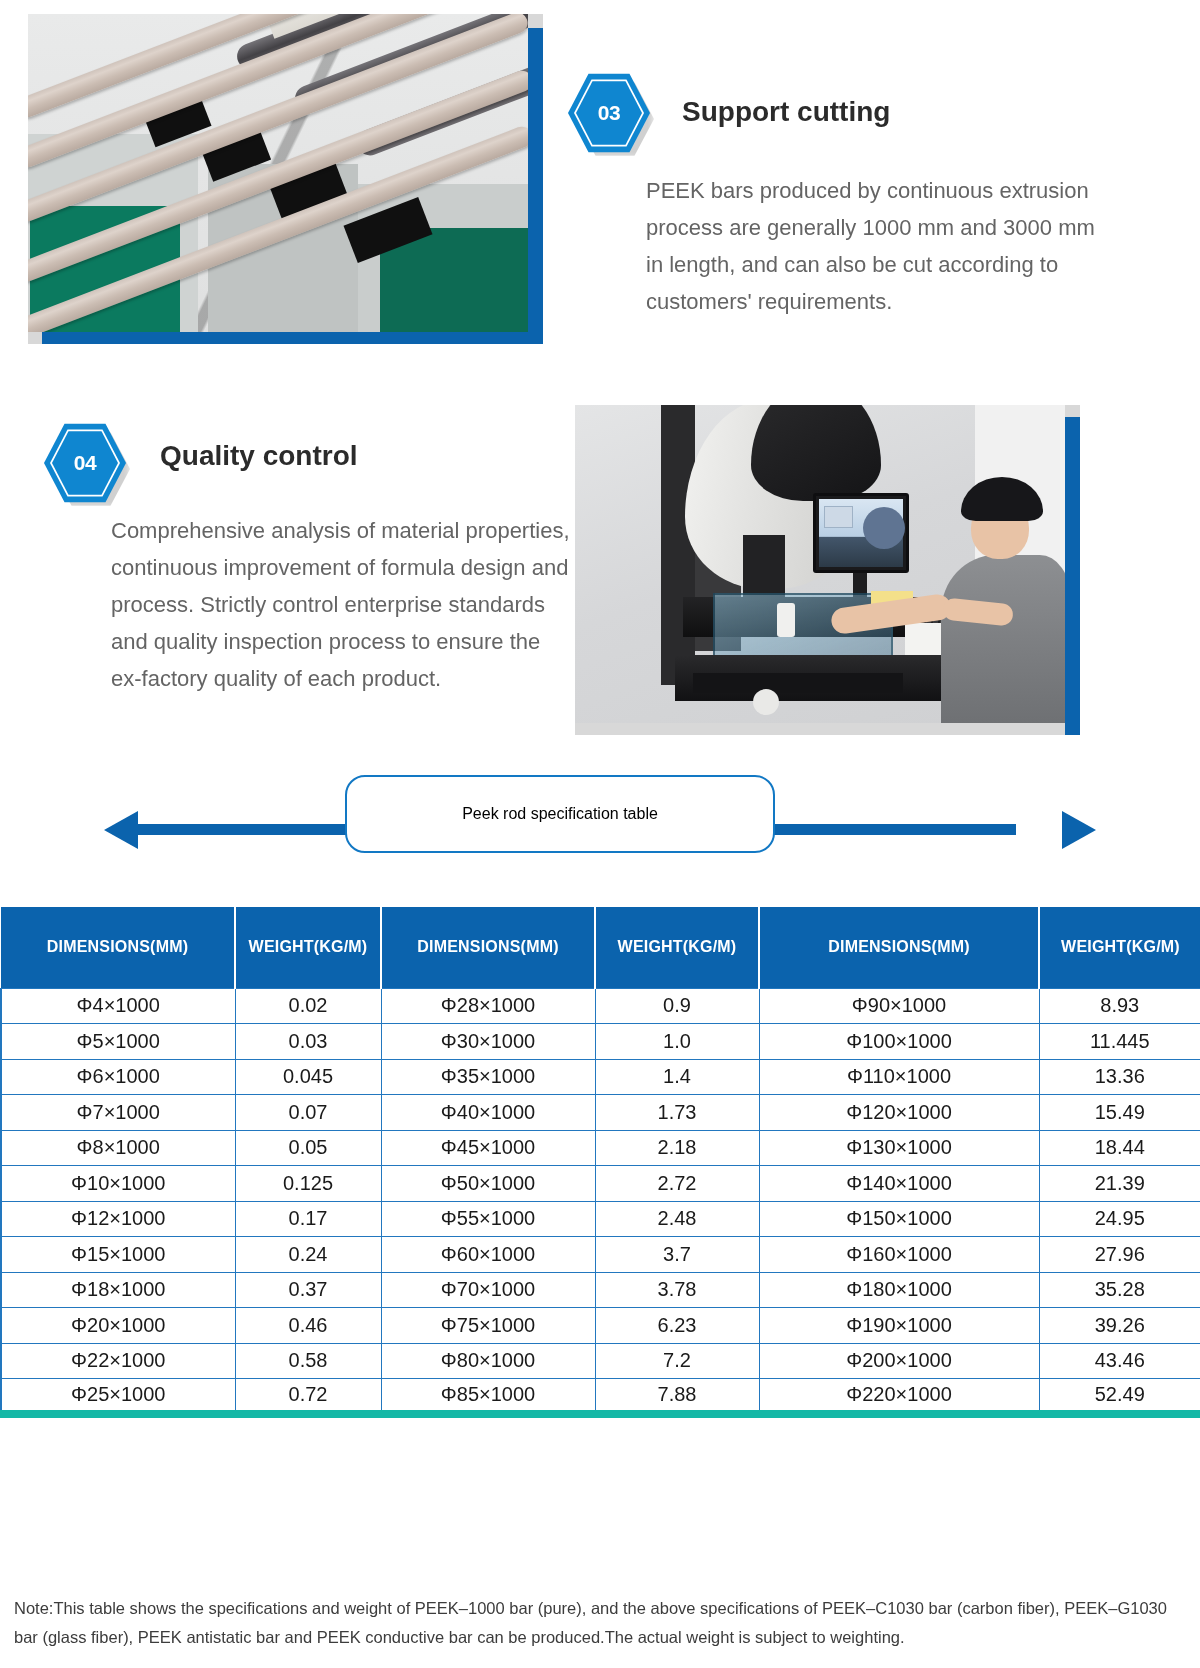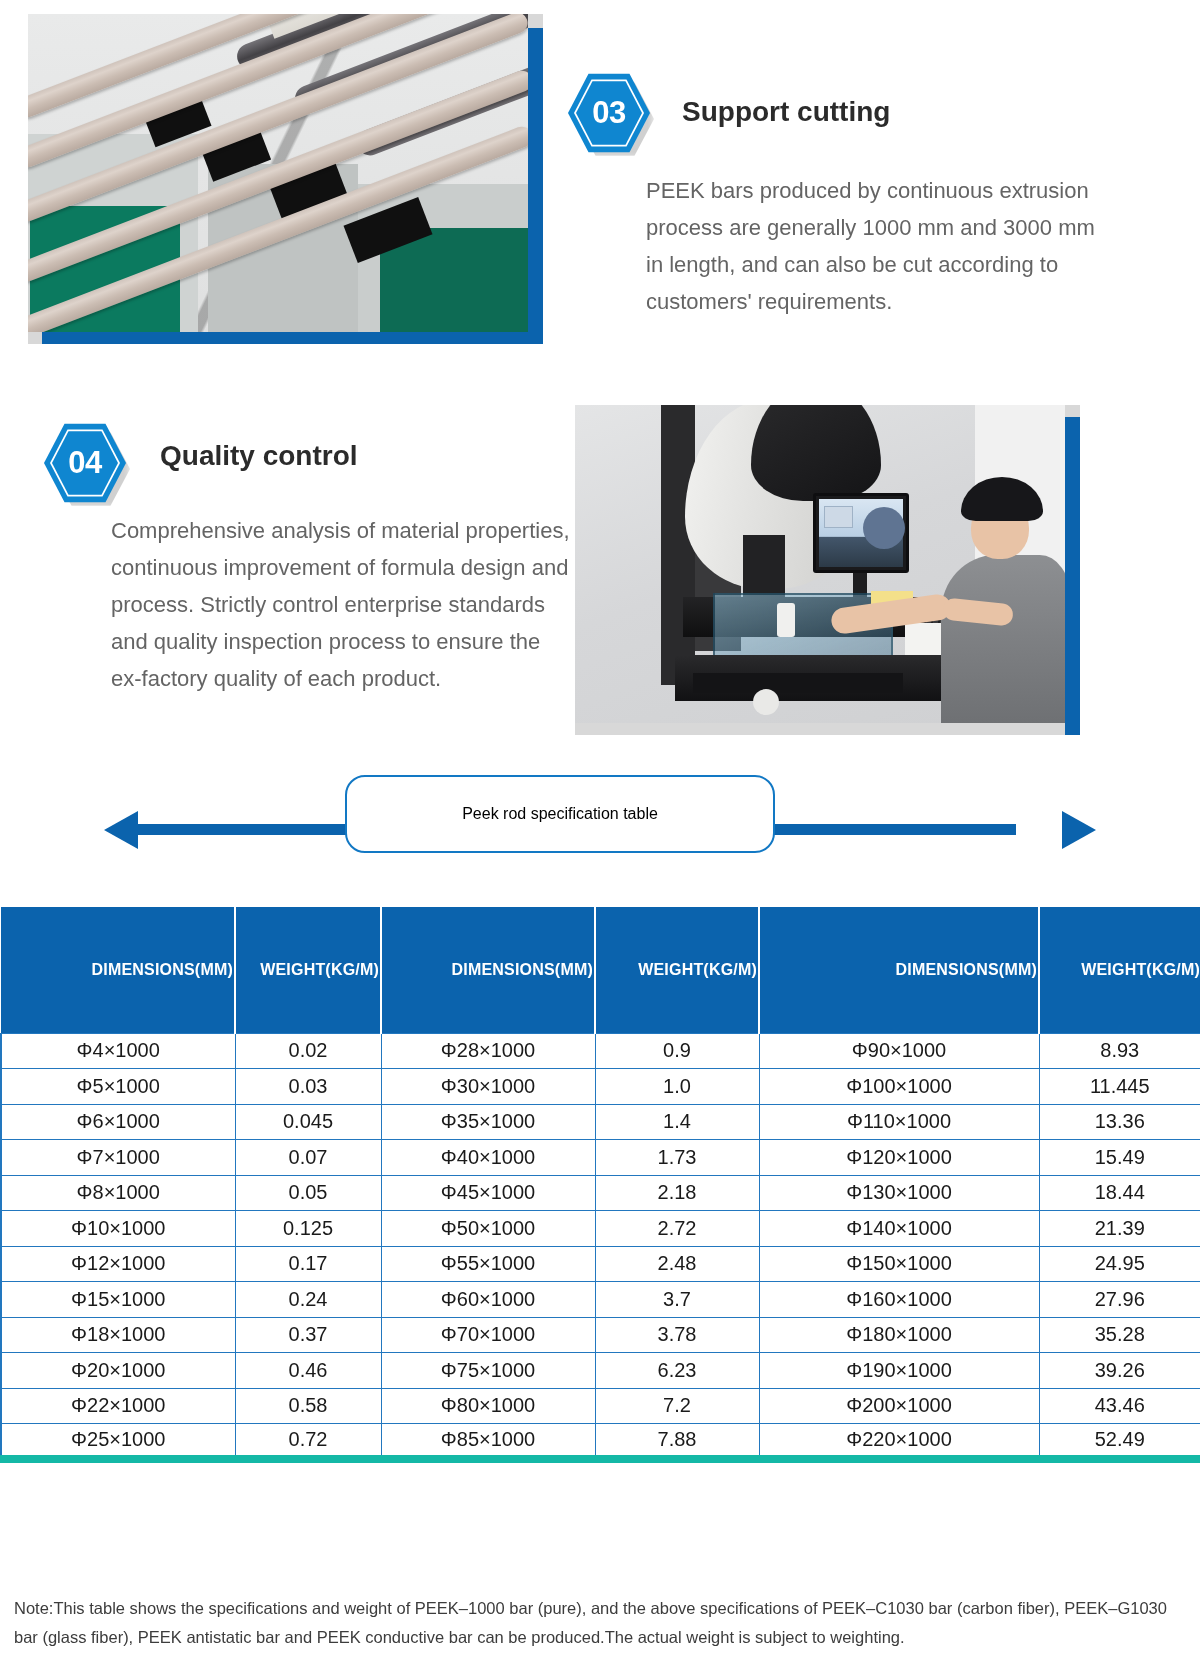--- a/index.html
+++ b/index.html
@@ -159,21 +159,21 @@
     clip-path: polygon(25% 2%, 75% 2%, 100% 50%, 75% 98%, 25% 98%, 0% 50%);
   }
   .hex-badge .inner-fill {
     position: absolute; left: 8px; top: 8px; width: 66px; height: 66px;
     background: #0f86d0;
     clip-path: polygon(25% 2%, 75% 2%, 100% 50%, 75% 98%, 25% 98%, 0% 50%);
   }
   .hex-badge .num {
     position: absolute; left: 0; top: 0; width: 82px; height: 82px;
     display: flex; align-items: center; justify-content: center;
-    color: #ffffff; font-size: 31px; font-weight: bold;
+    color: #ffffff; font-size: 21px; font-weight: bold;
     letter-spacing: -0.5px;
   }
 
   
   .sec-title {
     position: absolute;
     font-size: 28px; font-weight: bold; color: #2b2b2b;
   }
   .sec-body {
     position: absolute;
@@ -195,25 +195,24 @@
 
   
   #spec-table {
     position: absolute; left: 0; top: 907px; width: 1200px;
     border-collapse: collapse;
     table-layout: fixed;
   }
   #spec-table th {
     background: #0b63ad; color: #ffffff;
     font-size: 16px; font-weight: bold;
-    height: 126px;
+    height: 81px;
     vertical-align: middle;
     border-right: 2px solid #ffffff;
     letter-spacing: .2px;
-    text-align: right;
   }
   #spec-table th:last-child { border-right: none; }
   #spec-table td {
     text-align: center;
     font-size: 20px; color: #1a1a1a;
     height: 35.5px;
     border: 1px solid #2277bf;
     background: #ffffff;
   }
   #spec-table tr td:first-child { border-left: 2px solid #2277bf; }

